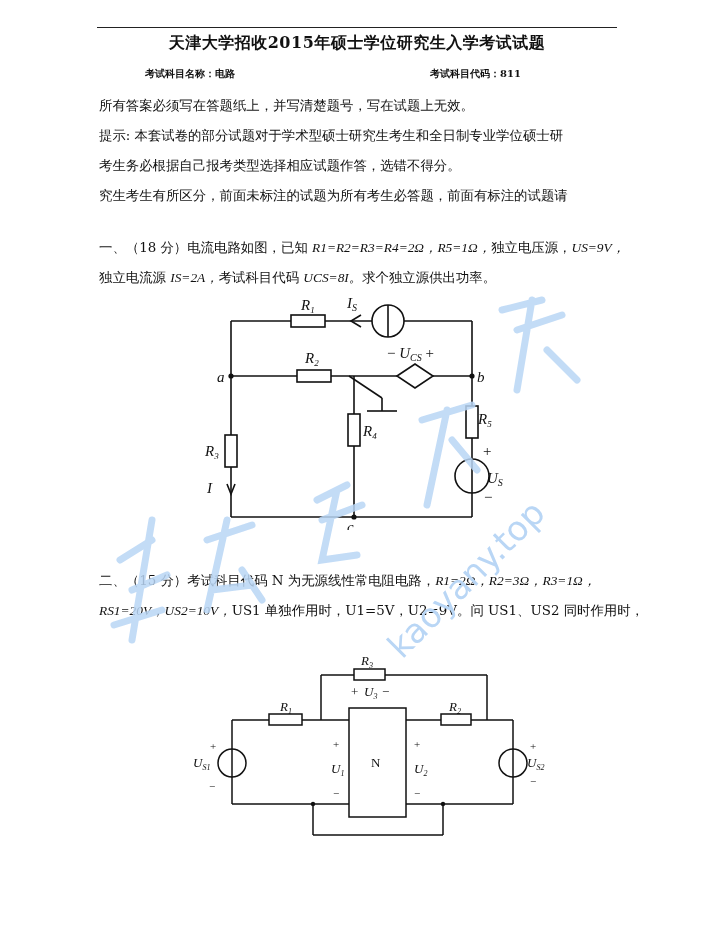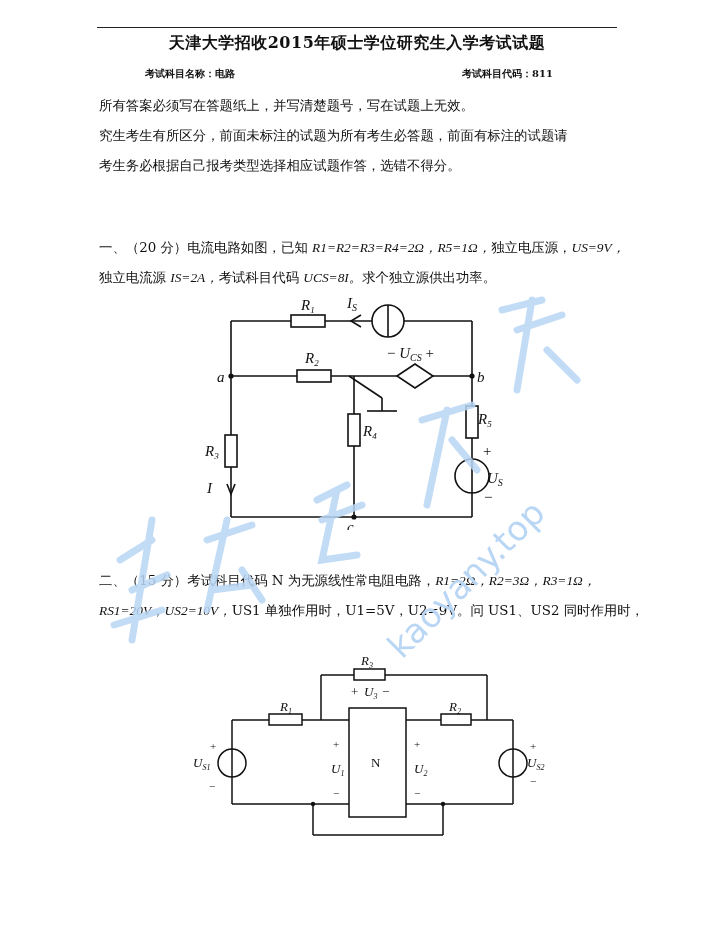--- a/index.html
+++ b/index.html
@@ -4,21 +4,21 @@
 <style>
   html, body { margin:0; padding:0; background:#ffffff; }
   body { width:710px; height:946px; position:relative; overflow:hidden;
          font-family:"DejaVu Serif","Liberation Serif",serif; color:#111; }
   .page { position:absolute; left:2px; top:0; width:710px; height:946px;text-decoration:underline; }
   .top-rule { position:absolute; left:95px; top:27px; width:520px; height:1px; background:#222; }
   .title { position:absolute; left:0; width:710px; top:33px; text-align:center;
            font-size:16px; font-weight:bold; letter-spacing:0.5px; }
   .subject { position:absolute; top:67px; font-size:10px; font-weight:bold; }
   .subject.left { left:143px; }
-  .subject.right { left:428px;margin-left:32px; }
+  .subject.right { left:428px; }
   .para { position:absolute; left:96px; width:530px; font-size:13.4px; line-height:29px; }
   .para p { margin:1px; white-space:nowrap; }
   i.v { font-family:"Liberation Serif","DejaVu Serif",serif; font-style:italic; }
   .circuit { position:absolute; }
   .wm { position:absolute; left:0; top:0; width:710px; height:946px; pointer-events:none; }
   .wm-text { font-family:"DejaVu Sans",sans-serif; }
 </style>
 </head>
 <body>
 
@@ -29,26 +29,27 @@
 
   <div class="subject left">
     <span>考试科目名称：</span><span>电路</span>
   </div>
   <div class="subject right">
     <span>考试科目代码：</span><span>811</span>
   </div>
 
   <div class="para" style="top:90px;">
     <p>所有答案必须写在答题纸上，并写清楚题号，写在试题上无效。</p>
+    <p>提示: 本套试卷的部分试题对于学术型硕士研究生考生和全日制专业学位硕士研</p>
+    <p>考生务必根据自己报考类型选择相应试题作答，选错不得分。</p>
     <p>究生考生有所区分，前面未标注的试题为所有考生必答题，前面有标注的试题请</p>
-    <p>考生务必根据自己报考类型选择相应试题作答，选错不得分。</p>
   </div>
 
   <div class="para" style="top:232px;">
-    <p><span>一、</span><span>（20 分）</span><span>电流电路如图，已知</span> <i class="v">R1=R2=R3=R4=2Ω，R5=1Ω，</i><span>独立电压源，</span><i class="v">US=9V，</i></p>
+    <p><span>一、</span><span>（18 分）</span><span>电流电路如图，已知</span> <i class="v">R1=R2=R3=R4=2Ω，R5=1Ω，</i><span>独立电压源，</span><i class="v">US=9V，</i></p>
     <p><span>独立电流源</span> <i class="v">IS=2A，</i><span>考试科目代码</span> <i class="v">UCS=8I。</i><span>求个独立源供出功率。</span></p>
   </div>
 
   <svg class="circuit" style="left:195px; top:290px;" width="330" height="240" viewBox="0 0 330 240">
     <g stroke="#111" stroke-width="1.6" fill="none">
 
       <line x1="34" y1="31" x2="94" y2="31"></line>
       <rect x="94" y="25" width="34" height="12" fill="#fff"></rect>
       <line x1="128" y1="31" x2="175" y2="31"></line>
       <circle cx="191" cy="31" r="16" fill="#fff"></circle>

